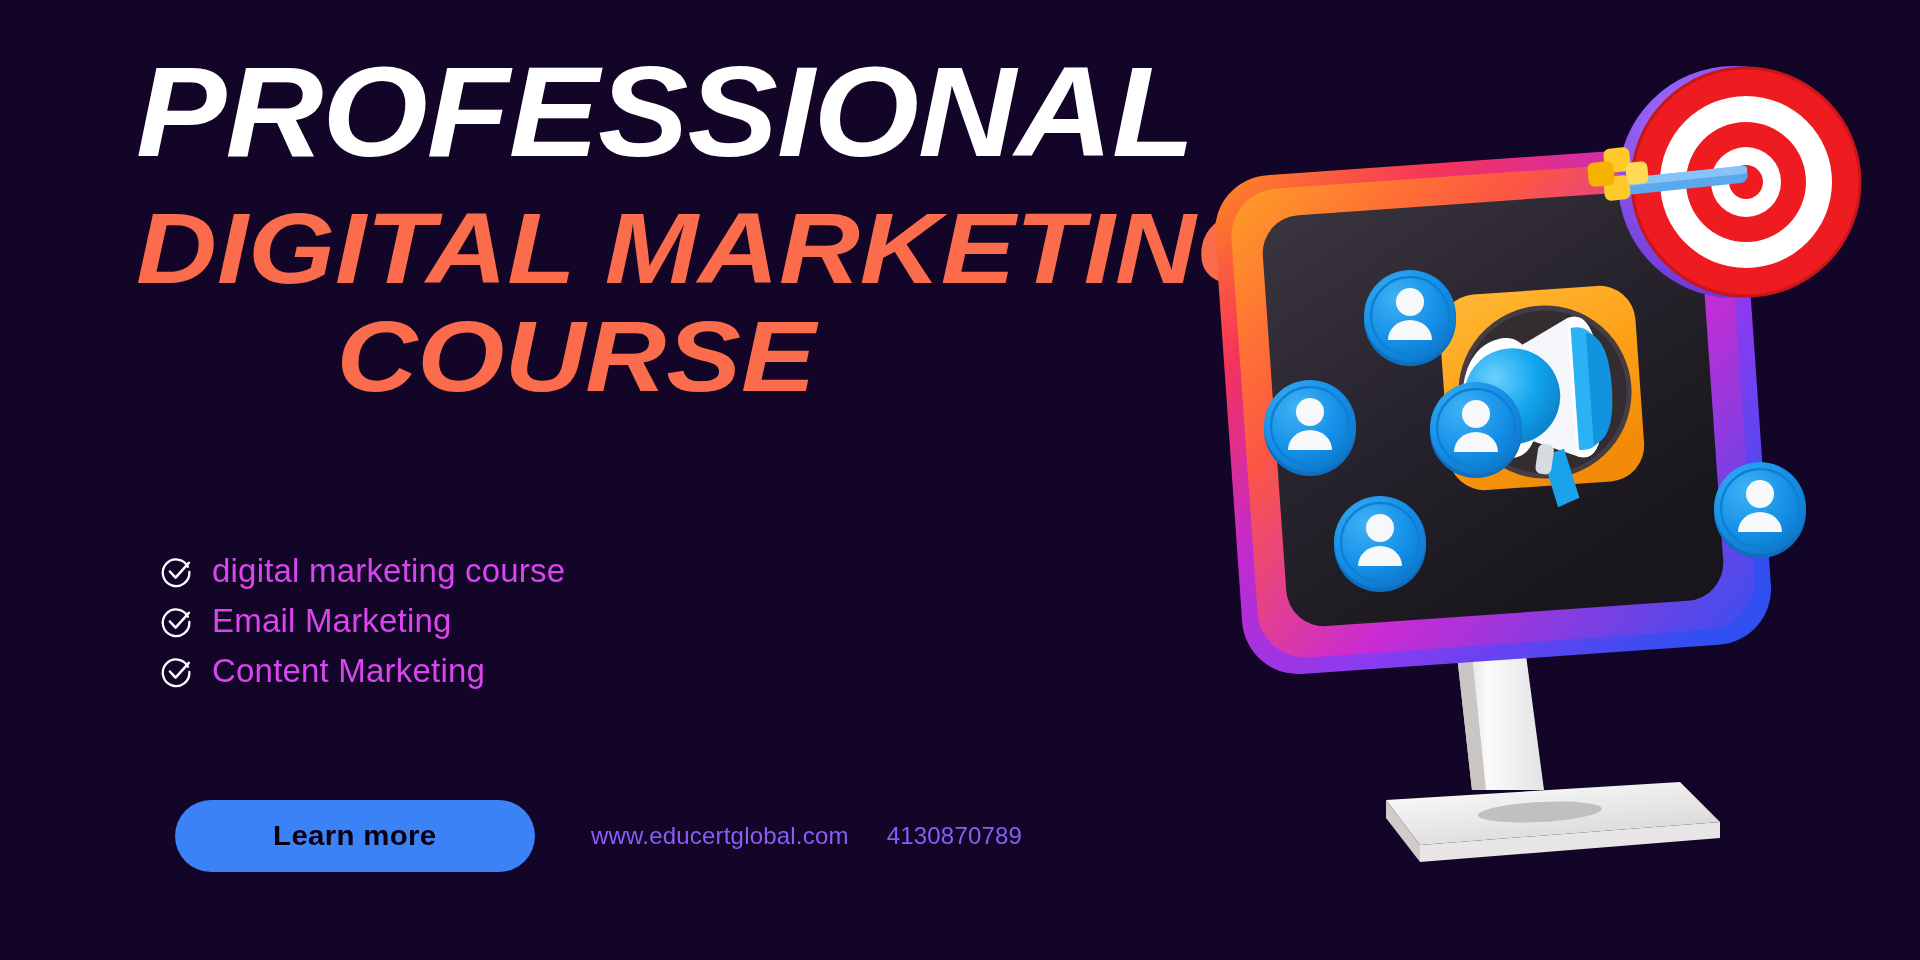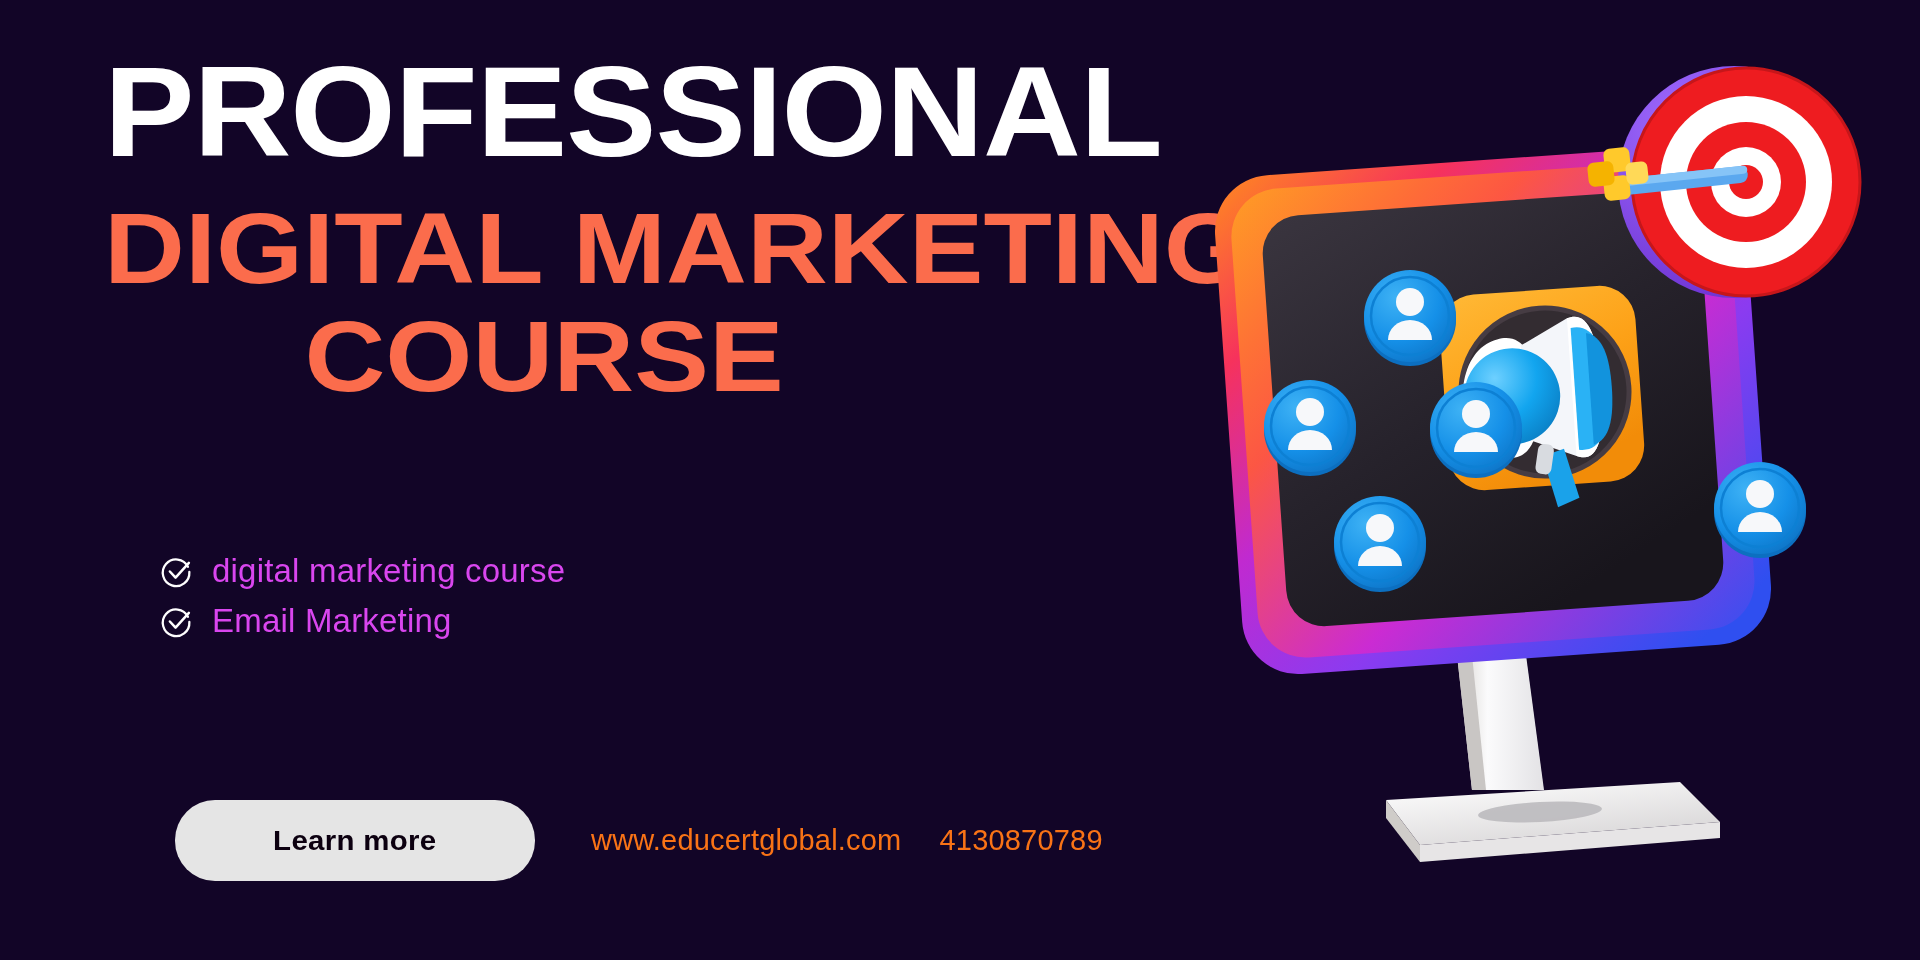--- a/index.html
+++ b/index.html
@@ -20,22 +20,23 @@
 
   
   .left-col {
     position:absolute;
     left:0; top:0;
     width:1120px; height:960px;
   }
 
   .headline-wrap {
     position:absolute;
-    left:104px; top:48px;
+    left:136px; top:48px;
     width:1000px;
+    font-style:italic;
   }
 
   .headline-primary {
     font-family:"Liberation Sans", sans-serif;
     font-weight:bold;
     font-size:128px;
     line-height:1.0;
     letter-spacing:-1px;
     color:#ffffff;
     transform:scaleX(1.06);
@@ -106,22 +107,22 @@
     left:175px; top:800px;
     display:flex;
     align-items:center;
     gap:56px;
   }
 
   .cta-button {
     display:flex;
     align-items:center;
     justify-content:center;
-    width:360px; height:81px;
-    background:#e5e5e5;
+    width:360px; height:72px;
+    background:#3b82f6;
     border:none;
     border-radius:40px;
     cursor:pointer;
   }
 
   .cta-button-label {
     font-family:"Liberation Sans", sans-serif;
     font-weight:bold;
     font-size:28px;
     color:#0c0010;
@@ -130,23 +131,23 @@
   }
 
   .contact-group {
     display:flex;
     align-items:center;
     gap:38px;
   }
 
   .contact-text {
     font-family:"Liberation Sans", sans-serif;
-    font-size:29px;
+    font-size:24px;
     font-weight:400;
-    color:#f97316;
+    color:#8b5cf6;
     letter-spacing:0.2px;
     white-space:nowrap;
   }
 
   
   .illustration {
     position:absolute;
     right:0; top:0;
     width:800px; height:960px;
   }
@@ -177,20 +178,27 @@
 
 
       <div class="feature-item">
         <svg class="check-icon" viewBox="0 0 40 40">
           <path d="M31.5 15.5 A14 14 0 1 0 33 21" fill="none" stroke="#ffffff" stroke-width="2.4" stroke-linecap="round"></path>
           <path d="M12.5 20.5 L18.5 27 L32.5 11.5" fill="none" stroke="#ffffff" stroke-width="2.6" stroke-linecap="round" stroke-linejoin="round"></path>
         </svg>
         <span class="feature-label">Email Marketing</span>
       </div>
 
+      <div class="feature-item">
+        <svg class="check-icon" viewBox="0 0 40 40">
+          <path d="M31.5 15.5 A14 14 0 1 0 33 21" fill="none" stroke="#ffffff" stroke-width="2.4" stroke-linecap="round"></path>
+          <path d="M12.5 20.5 L18.5 27 L32.5 11.5" fill="none" stroke="#ffffff" stroke-width="2.6" stroke-linecap="round" stroke-linejoin="round"></path>
+        </svg>
+        <span class="feature-label">Content Marketing</span>
+      </div>
 
     </div>
 
     <div class="cta-row">
       <button class="cta-button">
         <span class="cta-button-label">Learn more</span>
       </button>
 
       <div class="contact-group">
         <span class="contact-text">www.educertglobal.com</span>

